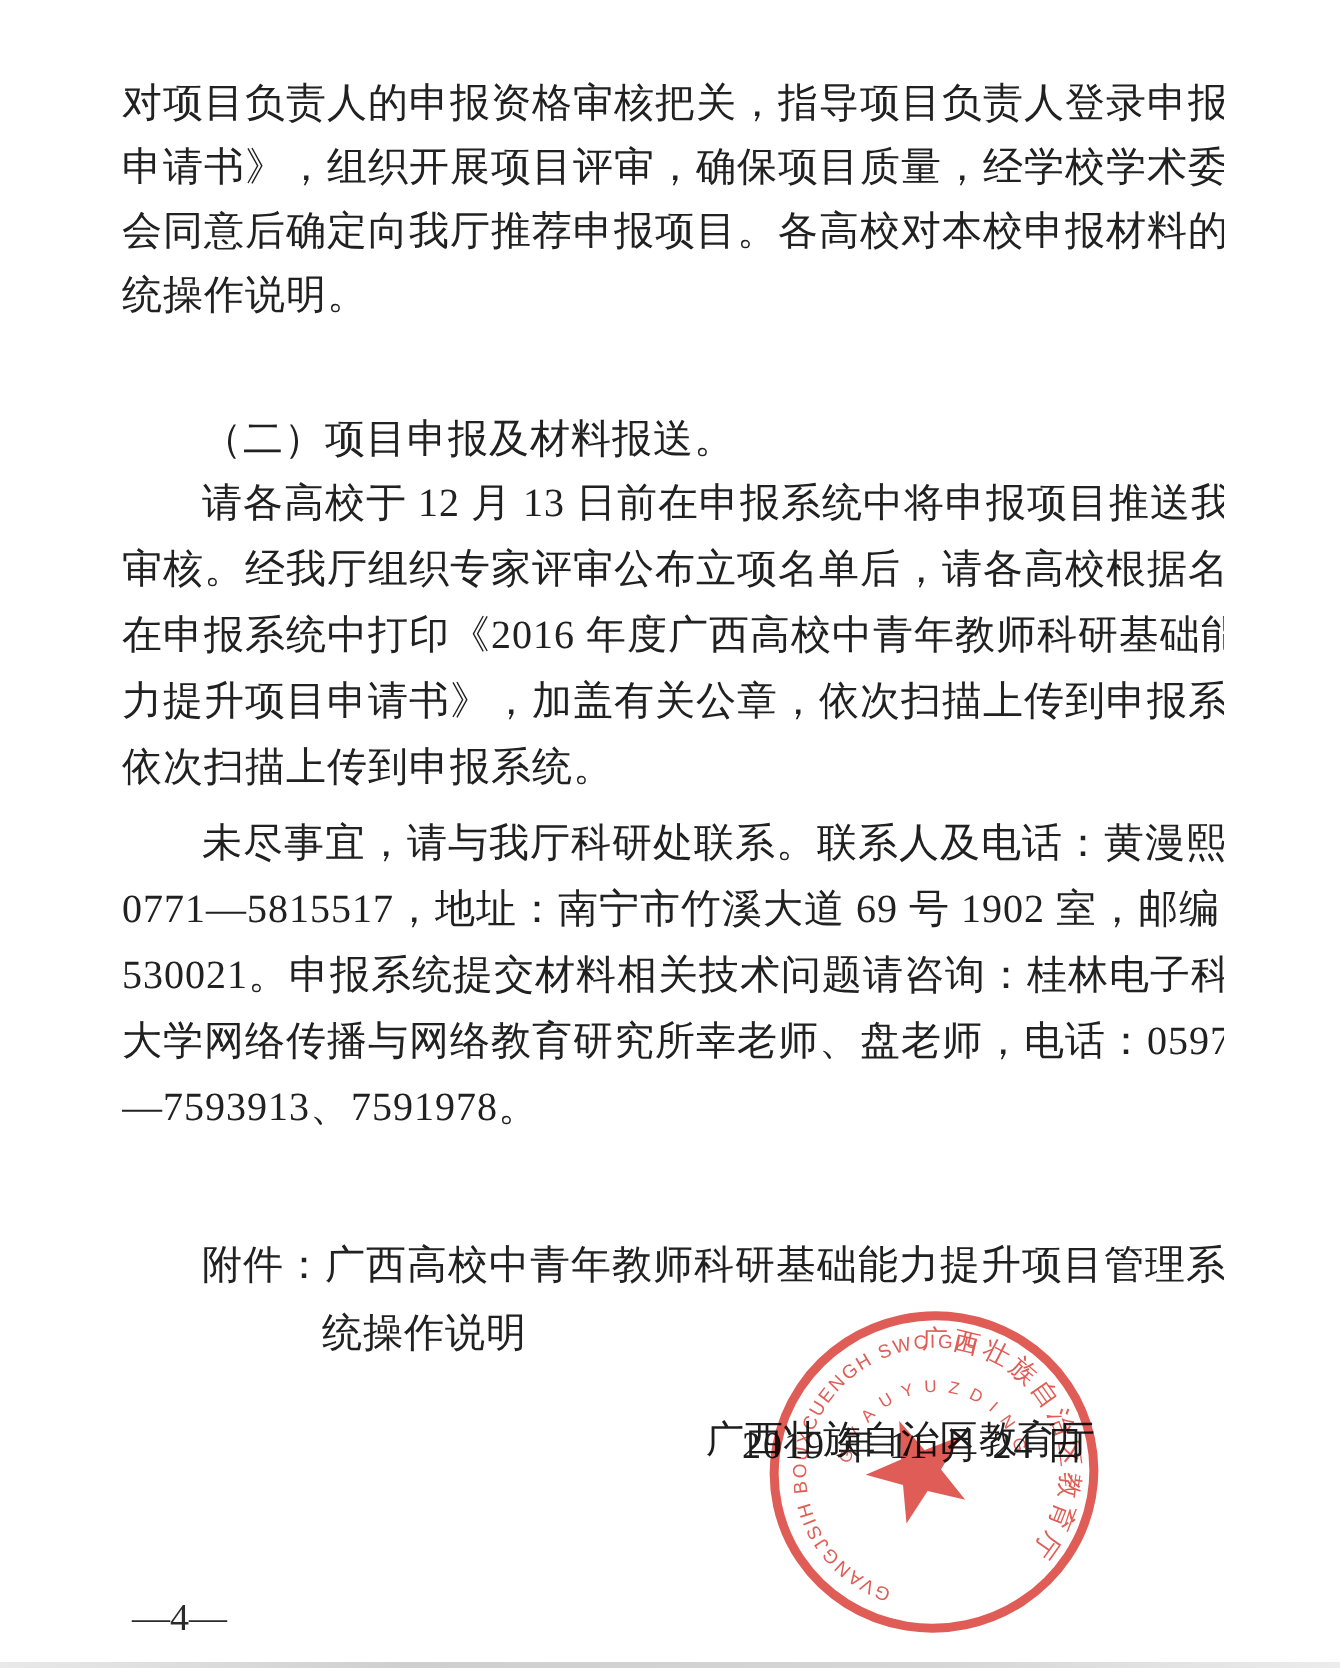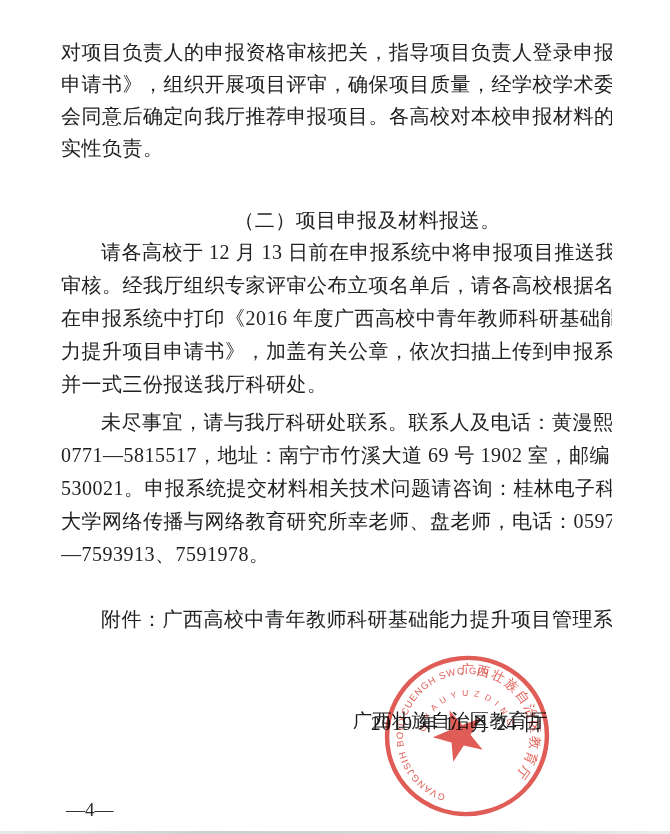--- a/index.html
+++ b/index.html
@@ -23,25 +23,25 @@
     text-align-last:justify;
     overflow:hidden;
     white-space:nowrap;
   }
   .lh33 .l{height:33px;line-height:33px;}
   .lh34 .l{height:34px;line-height:34px;}
   .para .end{text-align-last:left;}
   .ind{text-indent:40px;}
   .ind2{text-indent:100px;}
   .heading{
-    position:absolute;left:72px;width:551px;
+    position:absolute;left:61px;width:551px;
     height:32px;line-height:32px;
     font-size:20px;color:#212121;
     text-indent:40px;letter-spacing:0.5px;
-    white-space:nowrap;overflow:hidden;text-align:center;
+    white-space:nowrap;overflow:hidden;
   }
   .sig-issuer{
     position:absolute;left:353px;top:705px;
     font-size:19px;line-height:32px;color:#1d1d1d;
     letter-spacing:0.5px;white-space:nowrap;
   }
   .sig-date{
     position:absolute;left:371px;top:708px;
     font-size:19px;line-height:32px;color:#1d1d1d;
     letter-spacing:1px;white-space:nowrap;
@@ -65,43 +65,44 @@
 </style>
 </head>
 <body>
 
 <div class="page">
 
   <div class="para" style="top:36px;">
     <div class="l">对项目负责人的申报资格审核把关，指导项目负责人登录申报系</div>
     <div class="l">申请书》，组织开展项目评审，确保项目质量，经学校学术委员</div>
     <div class="l">会同意后确定向我厅推荐申报项目。各高校对本校申报材料的真</div>
-    <div class="l end">实性负责。</div>
+    <div class="l end">统操作说明。</div>
   </div>
 
   <div class="heading" style="top:204px;">（二）项目申报及材料报送。</div>
 
   <div class="para lh33" style="top:236px;">
     <div class="l ind">请各高校于 12 月 13 日前在申报系统中将申报项目推送我厅</div>
     <div class="l">审核。经我厅组织专家评审公布立项名单后，请各高校根据名单，</div>
     <div class="l">在申报系统中打印《2016 年度广西高校中青年教师科研基础能</div>
     <div class="l">力提升项目申请书》，加盖有关公章，依次扫描上传到申报系统，</div>
-    <div class="l end">并一式三份报送我厅科研处。</div>
+    <div class="l end">依次扫描上传到申报系统。</div>
   </div>
 
   <div class="para lh33" style="top:406px;">
     <div class="l ind">未尽事宜，请与我厅科研处联系。联系人及电话：黄漫熙，</div>
     <div class="l">0771—5815517，地址：南宁市竹溪大道 69 号 1902 室，邮编：</div>
     <div class="l">530021。申报系统提交材料相关技术问题请咨询：桂林电子科技</div>
     <div class="l">大学网络传播与网络教育研究所幸老师、盘老师，电话：0597</div>
     <div class="l end">—7593913、7591978。</div>
   </div>
 
-  <div class="para lh34" style="top:602px;">
+  <div class="para lh34" style="top:616px;">
     <div class="l end ind">附件：广西高校中青年教师科研基础能力提升项目管理系</div>
+    <div class="l end ind2">统操作说明</div>
   </div>
 
   <div class="sig-issuer">广西壮族自治区教育厅</div>
   <div class="sig-date">2019 年 11 月 24 日</div>
 
   <svg class="seal" viewBox="0 0 220 220">
     <g transform="rotate(-12 110 110)" fill="none">
       <ellipse cx="110" cy="110" rx="80" ry="78" stroke="#dc4b43" stroke-width="4.5"></ellipse>
       <path id="sealOuterArc" d="M 83 166.2 A 64 62 0 1 1 137 166.2" fill="none"></path>
       <path id="sealInnerArc" d="M 68 110 A 42 40 0 0 1 152 110" fill="none"></path>

